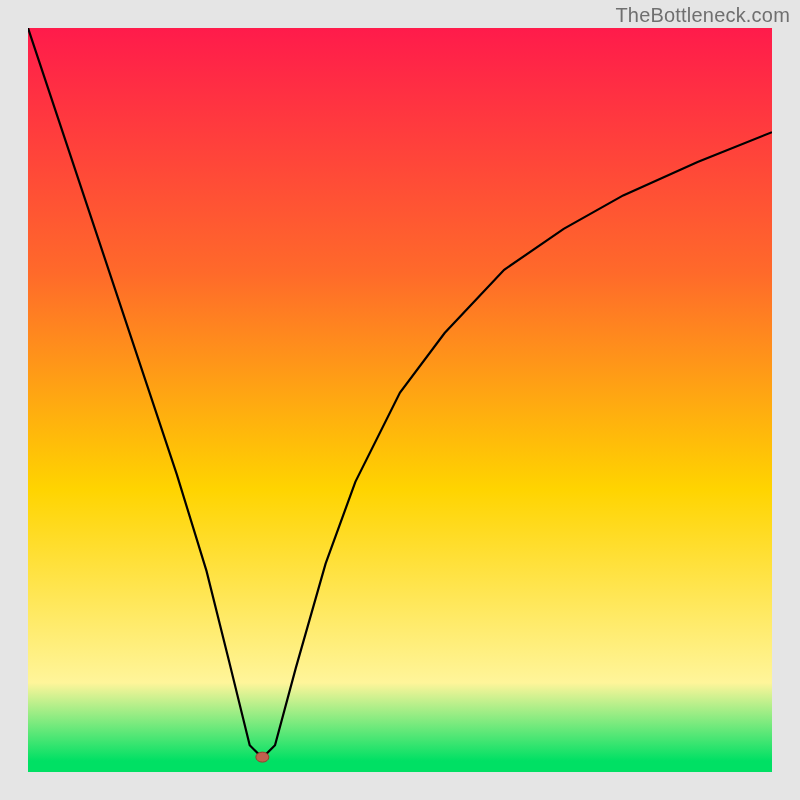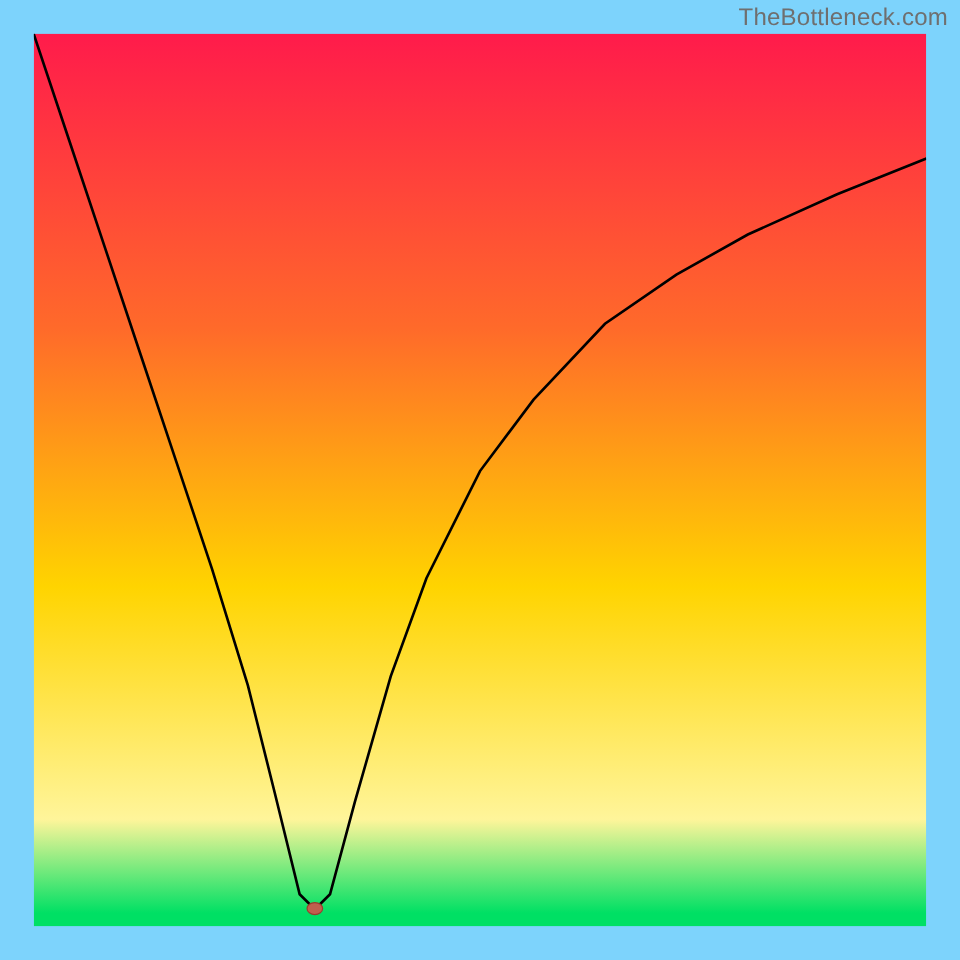--- a/index.html
+++ b/index.html
@@ -8,21 +8,21 @@
     width: 800px;
     height: 800px;
     background: #000;
     font-family: Arial, Helvetica, sans-serif;
     overflow: hidden;
   }
   .frame {
     position: relative;
     width: 800px;
     height: 800px;
-    background: #7dd3fc;
+    background: #e5e5e5;
   }
   .plot {
     position: absolute;
     left: 28px;
     top: 28px;
     width: 744px;
     height: 744px;
     overflow: hidden;
   }
   .plot svg {

